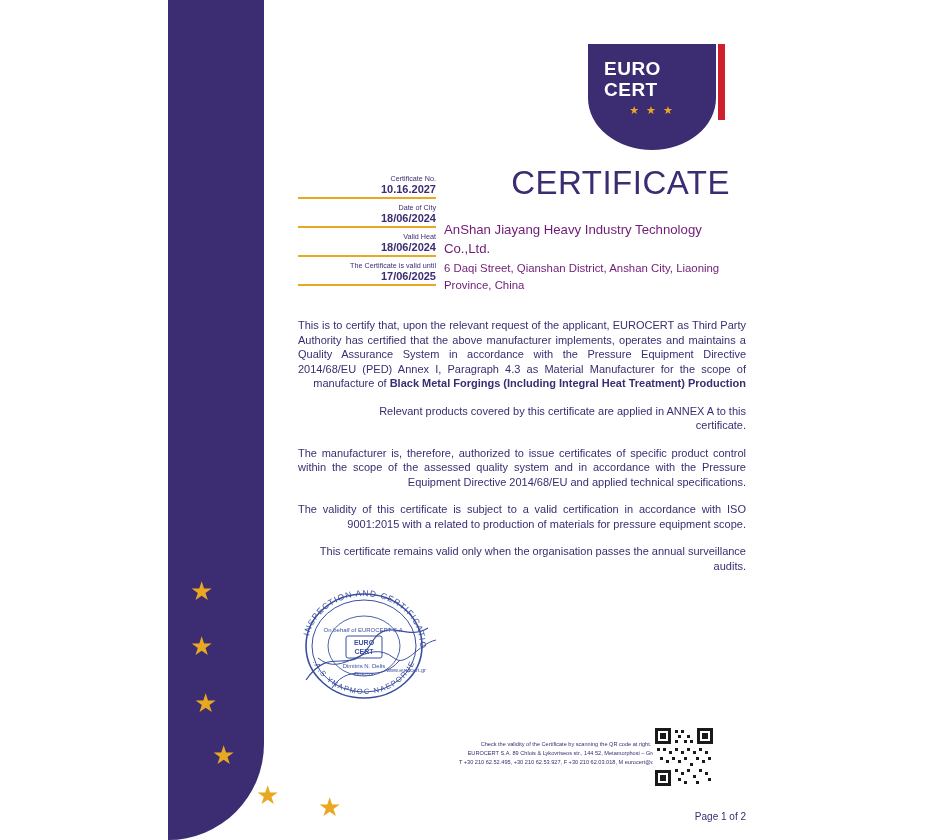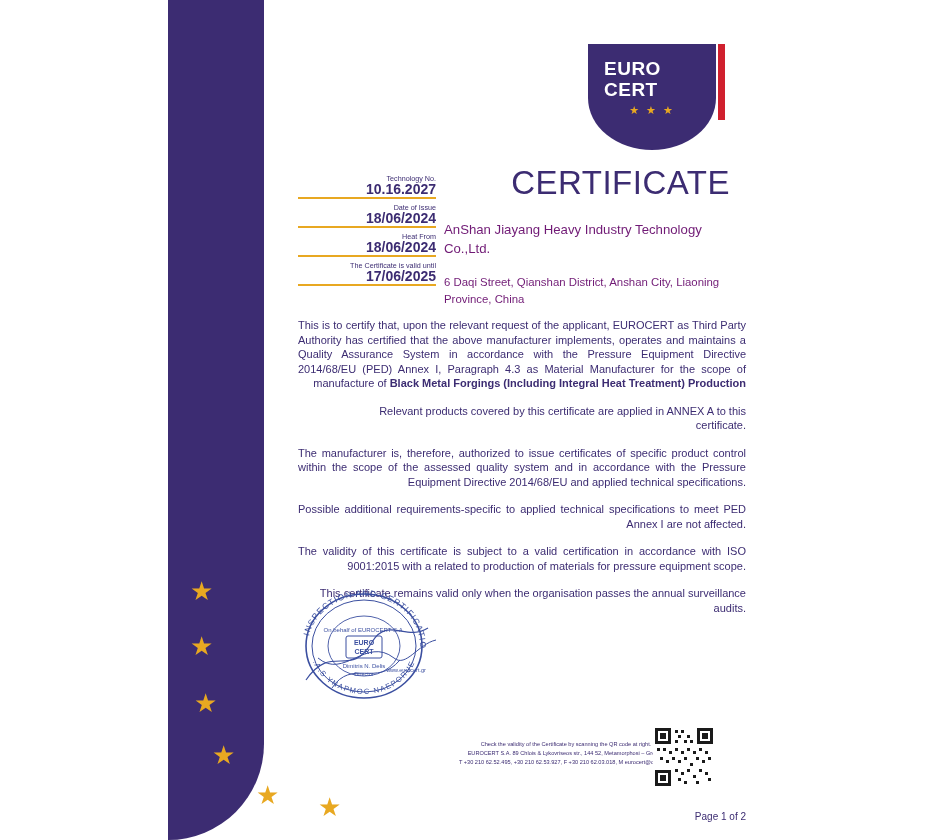--- a/index.html
+++ b/index.html
@@ -114,21 +114,21 @@
     width: 138px;
     text-align: right;
   }
   .meta-row { margin-bottom: 2px; }
   .meta-label {
     font-size: 7.2px;
     color: #3c2c72;
     line-height: 10px;
   }
   .meta-value {
-    font-size: 14px;
+    font-size: 11px;
     color: #3c2c72;
     font-weight: bold;
     line-height: 11px;
   }
   .meta-rule {
     height: 2px;
     background: #e8a821;
     margin: 2px 0 4px 0;
   }
 
@@ -138,21 +138,21 @@
     left: 276px;
     top: 220px;
     width: 300px;
     color: #701a75;
     font-size: 13.2px;
     line-height: 19px;
   }
   .company-addr {
     font-size: 11.4px;
     line-height: 17px;
-    margin-top: 16px;
+    margin-top: 2px;
   }
 
   
   .body {
     position: absolute;
     left: 130px;
     top: 318px;
     width: 448px;
     color: #3c2c72;
   }
@@ -224,31 +224,31 @@
         <div>EURO</div>
         <div>CERT</div>
       </div>
       <div class="logo-stars">★ ★ ★</div>
     </div>
 
     <div class="cert-title">CERTIFICATE</div>
 
     <div class="meta">
       <div class="meta-row">
-        <div class="meta-label">Technology No.</div>
+        <div class="meta-label">Certificate No.</div>
         <div class="meta-value">10.16.2027</div>
         <div class="meta-rule"></div>
       </div>
       <div class="meta-row">
-        <div class="meta-label">Date of Issue</div>
+        <div class="meta-label">Date of City</div>
         <div class="meta-value">18/06/2024</div>
         <div class="meta-rule"></div>
       </div>
       <div class="meta-row">
-        <div class="meta-label">Heat From</div>
+        <div class="meta-label">Valid Heat</div>
         <div class="meta-value">18/06/2024</div>
         <div class="meta-rule"></div>
       </div>
       <div class="meta-row">
         <div class="meta-label">The Certificate is valid until</div>
         <div class="meta-value">17/06/2025</div>
         <div class="meta-rule"></div>
       </div>
     </div>
 
@@ -259,23 +259,20 @@
 
     <div class="body">
       <div class="para just">
         <span>This is to certify that, upon the relevant request of the applicant, EUROCERT as Third Party Authority has certified that the above manufacturer implements, operates and maintains a Quality Assurance System in accordance with the Pressure Equipment Directive 2014/68/EU (PED) Annex I, Paragraph 4.3 as Material Manufacturer for the scope of manufacture of </span><b>Black Metal Forgings (Including Integral Heat Treatment) Production</b>
       </div>
       <div class="para para-indent">
         <span>Relevant products covered by this certificate are applied in ANNEX A to this certificate.</span>
       </div>
       <div class="para just">
         <span>The manufacturer is, therefore, authorized to issue certificates of specific product control within the scope of the assessed quality system and in accordance with the Pressure Equipment Directive 2014/68/EU and applied technical specifications.</span>
-      </div>
-      <div class="para just">
-        <span>Possible additional requirements-specific to applied technical specifications to meet PED Annex I are not affected.</span>
       </div>
       <div class="para just">
         <span>The validity of this certificate is subject to a valid certification in accordance with ISO 9001:2015 with a related to production of materials for pressure equipment scope.</span>
       </div>
       <div class="para">
         <span>This certificate remains valid only when the organisation passes the annual surveillance audits.</span>
       </div>
     </div>
 
     <div class="stamp">

